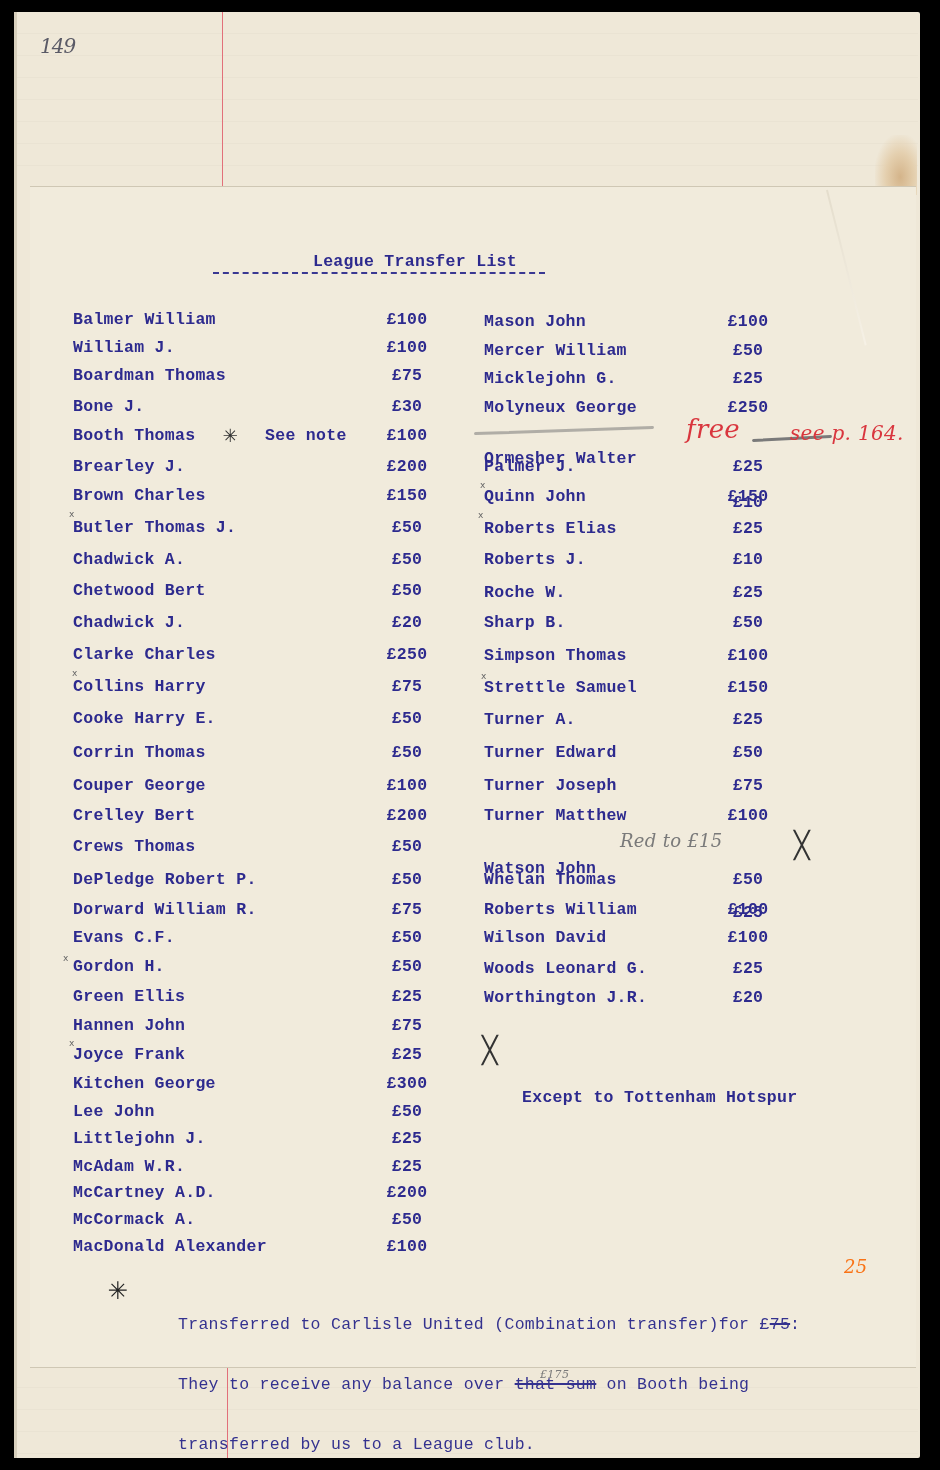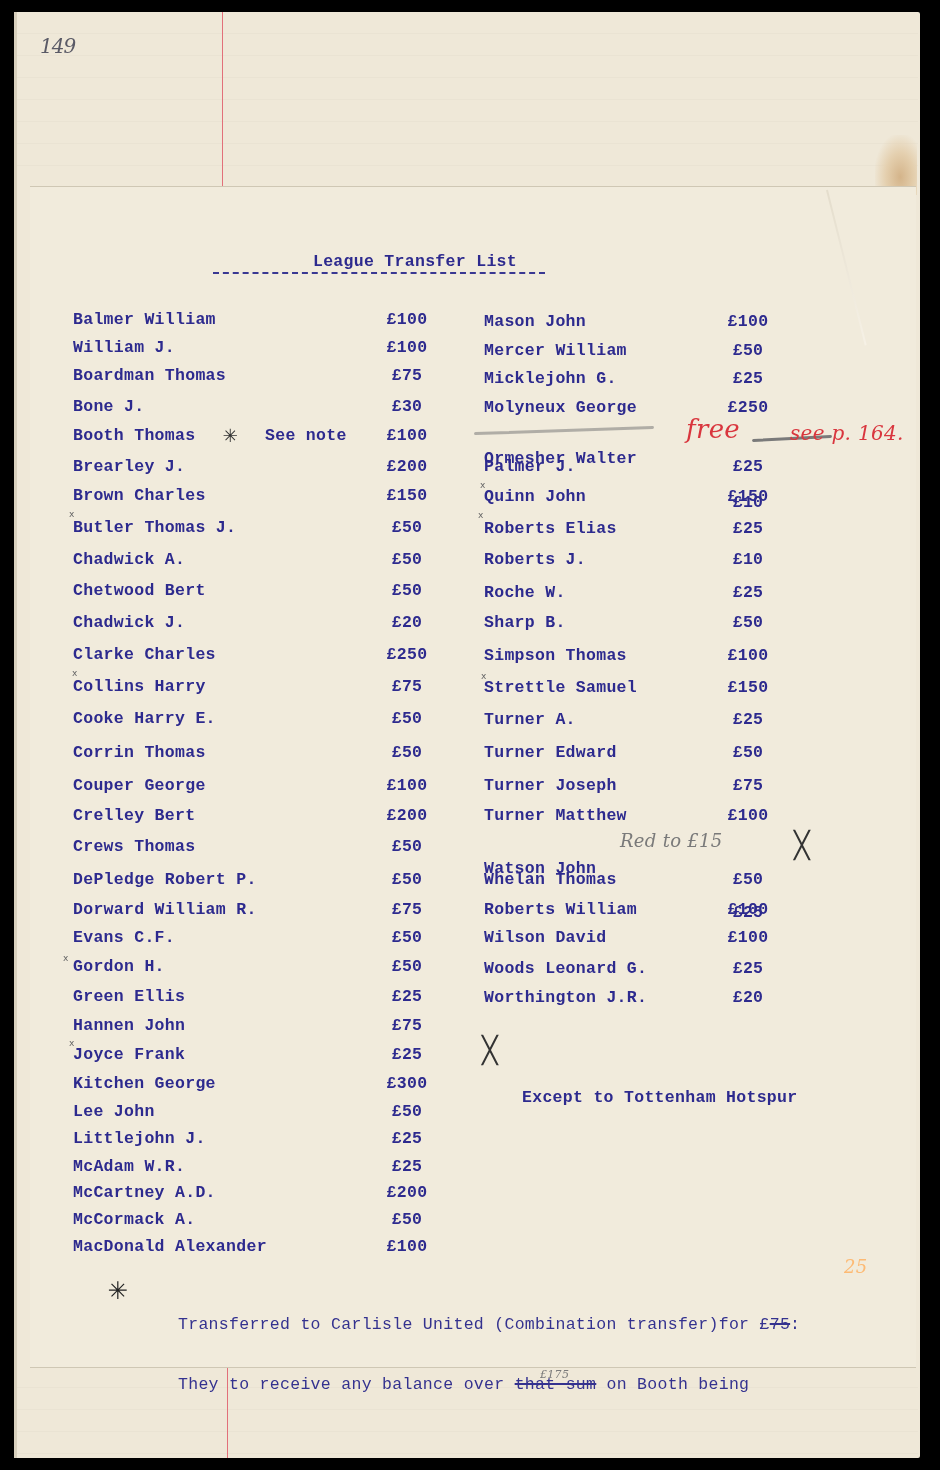--- a/index.html
+++ b/index.html
@@ -160,15 +160,16 @@
   <div class="row ink" style="top:987px;"><span class="name">Worthington J.R.</span><span class="amt">£20</span></div>
 
   <div class="row ink" style="top:1043px;">
     <span class="big-x" style="left:-2px; top:-4px;">╳</span>
     <span class="name" style="left:38px;">Except to Tottenham Hotspur</span>
   </div>
 </div>
 
 <span class="star ink" style="left:108px; top:1280px; font-size:32px; color:#222;">✳</span>
 <div class="footnote ink">
-  <div class="line"><span>Transferred to Carlisle United (Combination transfer)for £</span><span class="struck">75</span><span>:</span><span class="hand-pencil" style="position:absolute; left:666px; top:-20px; font-size:18px; color:#fdba74;">25</span></div>
+  <div class="line"><span>Transferred to Carlisle United (Combination transfer)for £</span><span class="struck">75</span><span>:</span><span class="hand-pencil" style="position:absolute; left:666px; top:-20px; font-size:18px; color:#f97316;">25</span></div>
   <div class="line" style="position:relative;"><span>They to receive any balance over </span><span class="hand-pencil" style="position:absolute; left:362px; top:-10px; font-size:11px;">£175</span><span class="struck">that sum</span><span> on Booth being</span></div>
+  <div class="line">transferred by us to a League club.</div>
 </div>
 
 </body></html>

